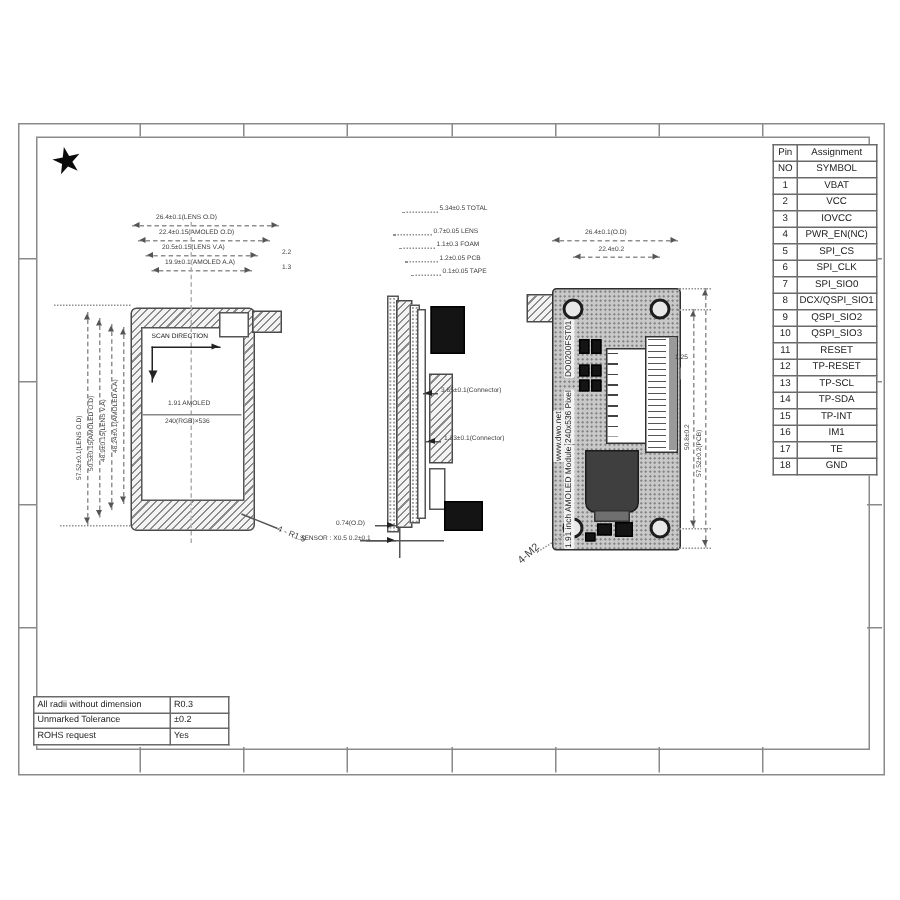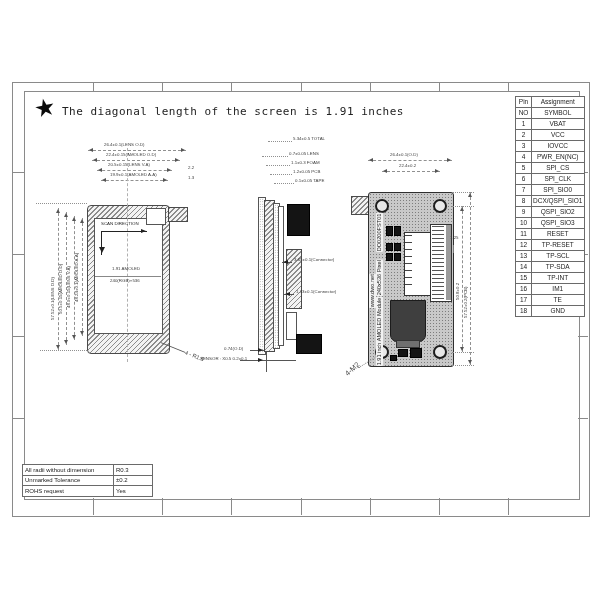--- a/index.html
+++ b/index.html
@@ -75,21 +75,20 @@
   <div class="abs tick-h" style="left:12px;top:172px;width:12px;"></div>
   <div class="abs tick-h" style="left:12px;top:254px;width:12px;"></div>
   <div class="abs tick-h" style="left:12px;top:336px;width:12px;"></div>
   <div class="abs tick-h" style="left:12px;top:418px;width:12px;"></div>
   <div class="abs tick-h" style="left:578px;top:172px;width:10px;"></div>
   <div class="abs tick-h" style="left:578px;top:254px;width:10px;"></div>
   <div class="abs tick-h" style="left:578px;top:336px;width:10px;"></div>
   <div class="abs tick-h" style="left:578px;top:418px;width:10px;"></div>
 
   <div class="star" style="left:34px;top:96px;">★</div>
-  <div class="title" style="left:62px;top:105px;">The diagonal length of the screen is 1.91 inches</div>
 
   <div class="abs">
 
     <div class="abs dh arh" style="left:88px;top:150px;width:98px;"></div>
     <div class="lab" style="left:104px;top:143px;">26.4±0.1(LENS O.D)</div>
     <div class="abs dh arh" style="left:92px;top:160px;width:88px;"></div>
     <div class="lab" style="left:106px;top:153px;">22.4±0.15(AMOLED O.D)</div>
     <div class="abs dh arh" style="left:97px;top:170px;width:75px;"></div>
     <div class="lab" style="left:108px;top:163px;">20.5±0.15(LENS V.A)</div>
     <div class="lab" style="left:188px;top:166px;">2.2</div>

